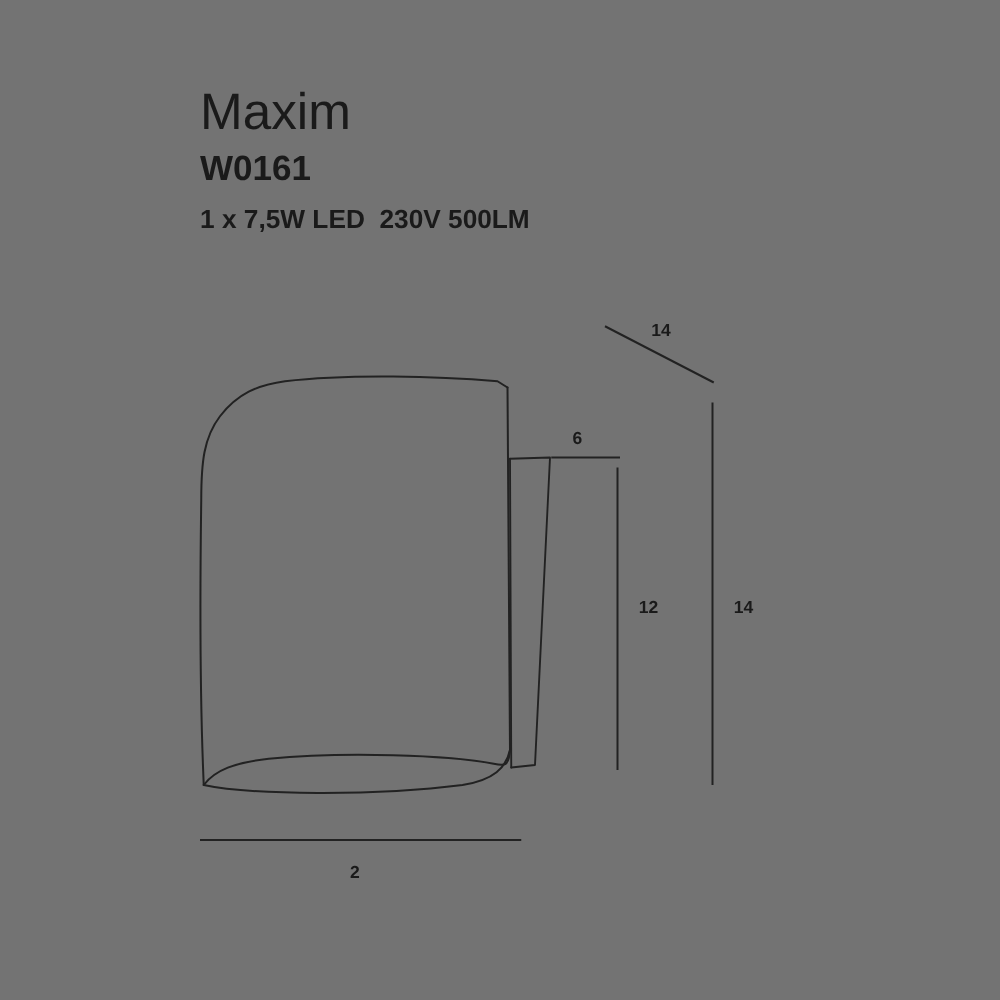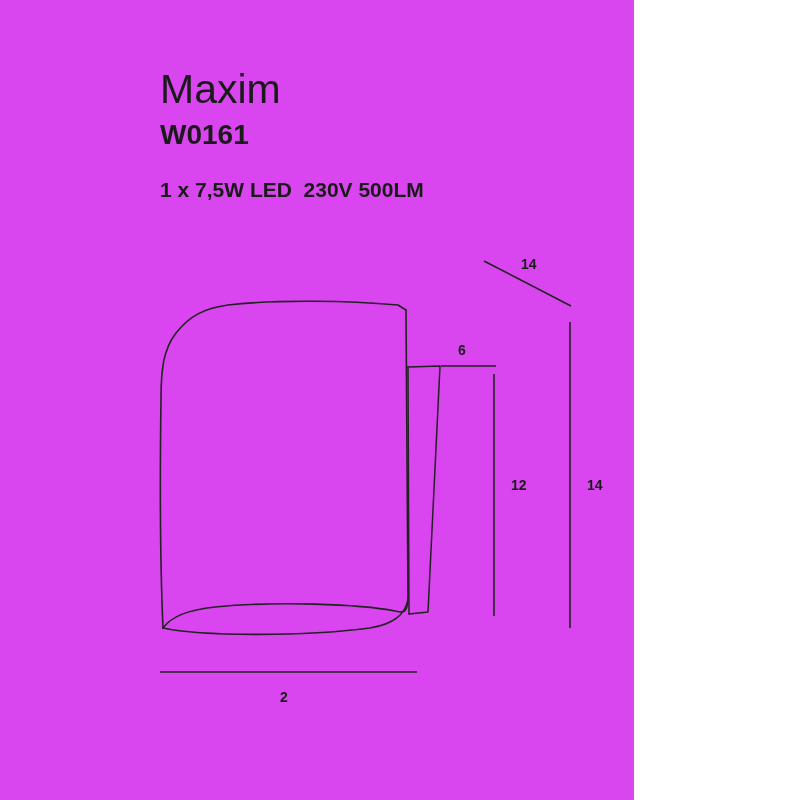--- a/index.html
+++ b/index.html
@@ -2,23 +2,23 @@
 <html><head>
 <meta charset="utf-8">
 <style>
   html, body {
     margin: 0;
     padding: 0;
     background: #ffffff;
   }
   #page {
     position: relative;
-    width: 634px;
+    width: 800px;
     height: 800px;
-    background: #d946ef;
+    background: #737373;
     overflow: hidden;
     font-family: "Liberation Sans", sans-serif;
     color: #1a1a1a;
   }
   #header {
     position: absolute;
     left: 160px;
     top: 66px;
     width: 420px;
   }
@@ -36,21 +36,21 @@
     font-weight: 700;
     color: #1a1a1a;
     margin-top: 6px;
     white-space: nowrap;
   }
   #product-spec {
     font-size: 21px;
     line-height: 26px;
     font-weight: 600;
     color: #1a1a1a;
-    margin-top: 25px;
+    margin-top: 11px;
     white-space: pre;
   }
   #drawing {
     position: absolute;
     left: 0;
     top: 0;
   }
   .dim-text {
     position: absolute;
     font-size: 14px;

